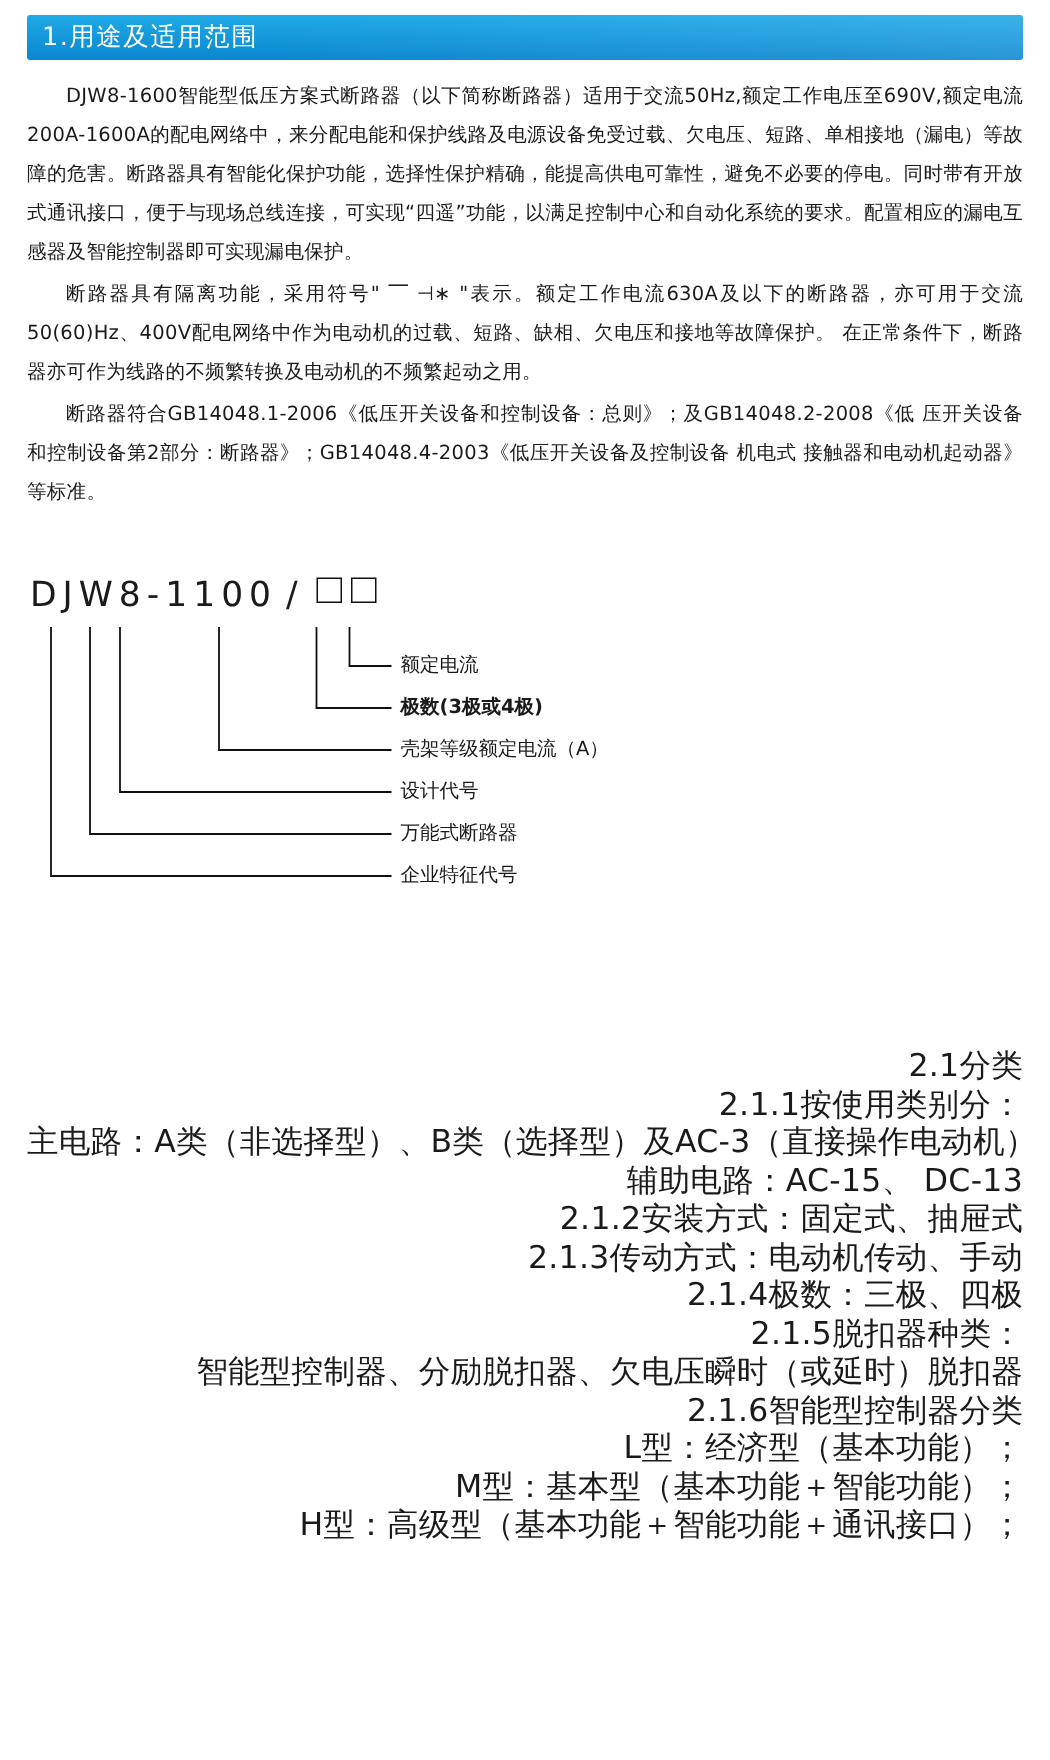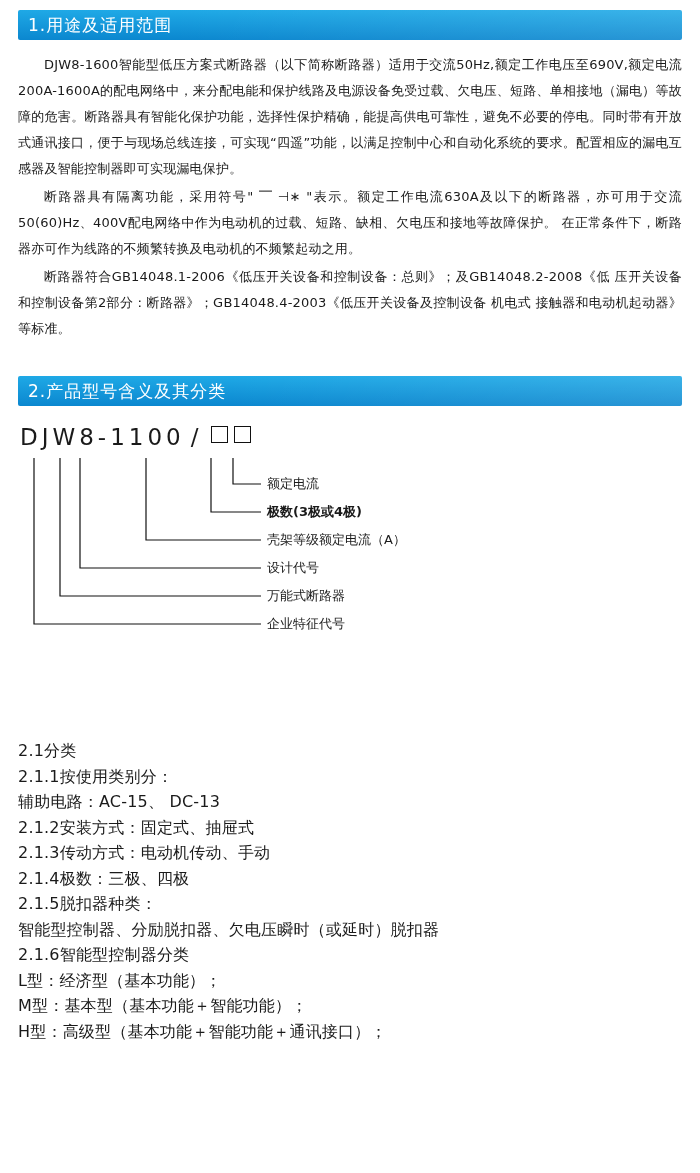--- a/index.html
+++ b/index.html
@@ -98,48 +98,45 @@
     font-size: 13px;
     line-height: 18px;
     white-space: nowrap;
   }
 
   
   .class-block {
     margin-top: 14px;
   }
   .class-line {
-    font-size: 16px;
+    font-size: 21px;
     line-height: 25.5px;
     white-space: nowrap;
     letter-spacing: 0.2px;
+    text-align: right;
   }
 </style>
 </head>
 <body>
 
 <div class="page">
 
   <div class="section-bar">
     <span class="bar-text">1.用途及适用范围</span>
     <span class="bar-tail"></span>
   </div>
 
   <div>
     <p class="para indent">DJW8-1600智能型低压方案式断路器（以下简称断路器）适用于交流50Hz,额定工作电压至690V,额定电流200A-1600A的配电网络中，来分配电能和保护线路及电源设备免受过载、欠电压、短路、单相接地（漏电）等故障的危害。断路器具有智能化保护功能，选择性保护精确，能提高供电可靠性，避免不必要的停电。同时带有开放式通讯接口，便于与现场总线连接，可实现“四遥”功能，以满足控制中心和自动化系统的要求。配置相应的漏电互感器及智能控制器即可实现漏电保护。</p>
     <p class="para indent">断路器具有隔离功能，采用符号" ⎺ ⊣∗ "表示。额定工作电流630A及以下的断路器，亦可用于交流50(60)Hz、400V配电网络中作为电动机的过载、短路、缺相、欠电压和接地等故障保护。 在正常条件下，断路器亦可作为线路的不频繁转换及电动机的不频繁起动之用。</p>
     <p class="para indent">断路器符合GB14048.1-2006《低压开关设备和控制设备：总则》；及GB14048.2-2008《低 压开关设备和控制设备第2部分：断路器》；GB14048.4-2003《低压开关设备及控制设备 机电式 接触器和电动机起动器》等标准。</p>
   </div>
 
   <div style="height:22px"></div>
 
-  <div class="section-bar">
-    <span class="bar-text">2.产品型号含义及其分类</span>
-    <span class="bar-tail"></span>
-  </div>
 
   <div class="model-block">
 
     <div class="model-code">
       <span>DJW8-1100</span><span class="slash">/</span><span class="sq"></span><span class="sq"></span>
     </div>
 
     <div class="leaders">
       <svg width="680" height="300" viewBox="0 0 680 300">
         <g stroke="#111" stroke-width="1.2" fill="none">
@@ -163,20 +160,21 @@
     <span class="legend-item" style="left:249px; top:79px;font-weight:bold;">极数(3极或4极)</span>
     <span class="legend-item" style="left:249px; top:107px;">壳架等级额定电流（A）</span>
     <span class="legend-item" style="left:249px; top:135px;">设计代号</span>
     <span class="legend-item" style="left:249px; top:163px;">万能式断路器</span>
     <span class="legend-item" style="left:249px; top:191px;">企业特征代号</span>
   </div>
 
   <div class="class-block">
     <div class="class-line">2.1分类</div>
     <div class="class-line">2.1.1按使用类别分：</div>
+    <div class="class-line">主电路：A类（非选择型）、B类（选择型）及AC-3（直接操作电动机）</div>
     <div class="class-line">辅助电路：AC-15、 DC-13</div>
     <div class="class-line">2.1.2安装方式：固定式、抽屉式</div>
     <div class="class-line">2.1.3传动方式：电动机传动、手动</div>
     <div class="class-line">2.1.4极数：三极、四极</div>
     <div class="class-line">2.1.5脱扣器种类：</div>
     <div class="class-line">智能型控制器、分励脱扣器、欠电压瞬时（或延时）脱扣器</div>
     <div class="class-line">2.1.6智能型控制器分类</div>
     <div class="class-line">L型：经济型（基本功能）；</div>
     <div class="class-line">M型：基本型（基本功能＋智能功能）；</div>
     <div class="class-line">H型：高级型（基本功能＋智能功能＋通讯接口）；</div>

